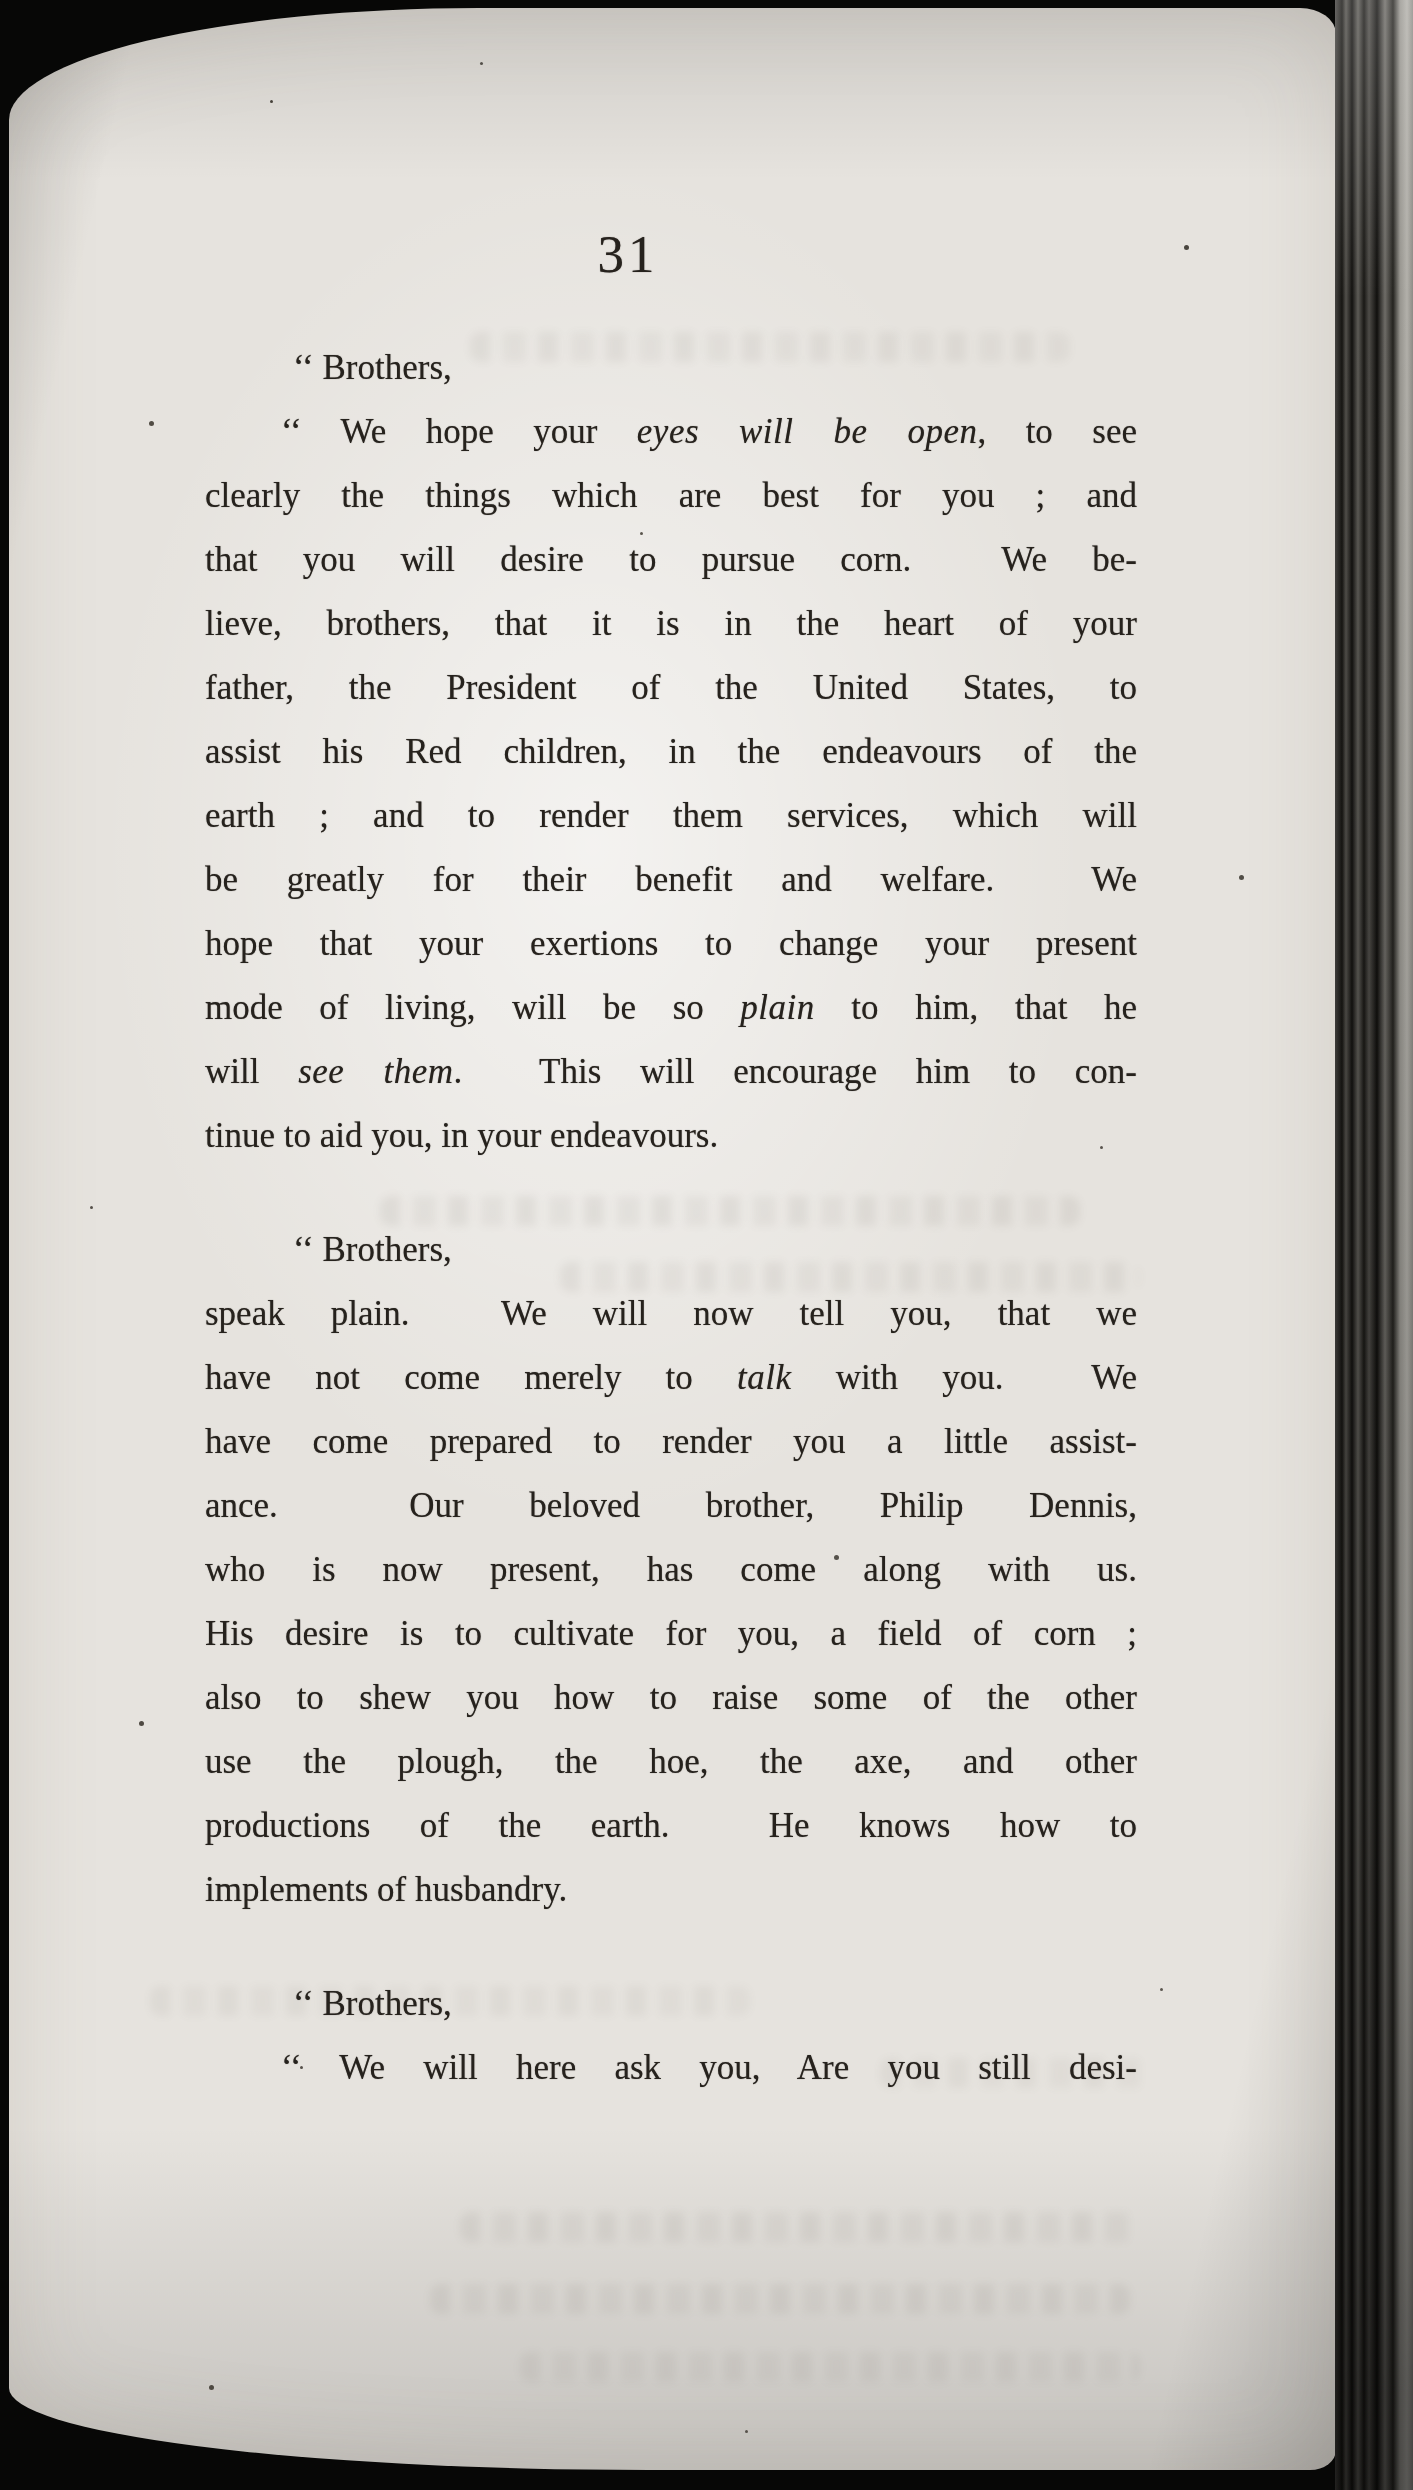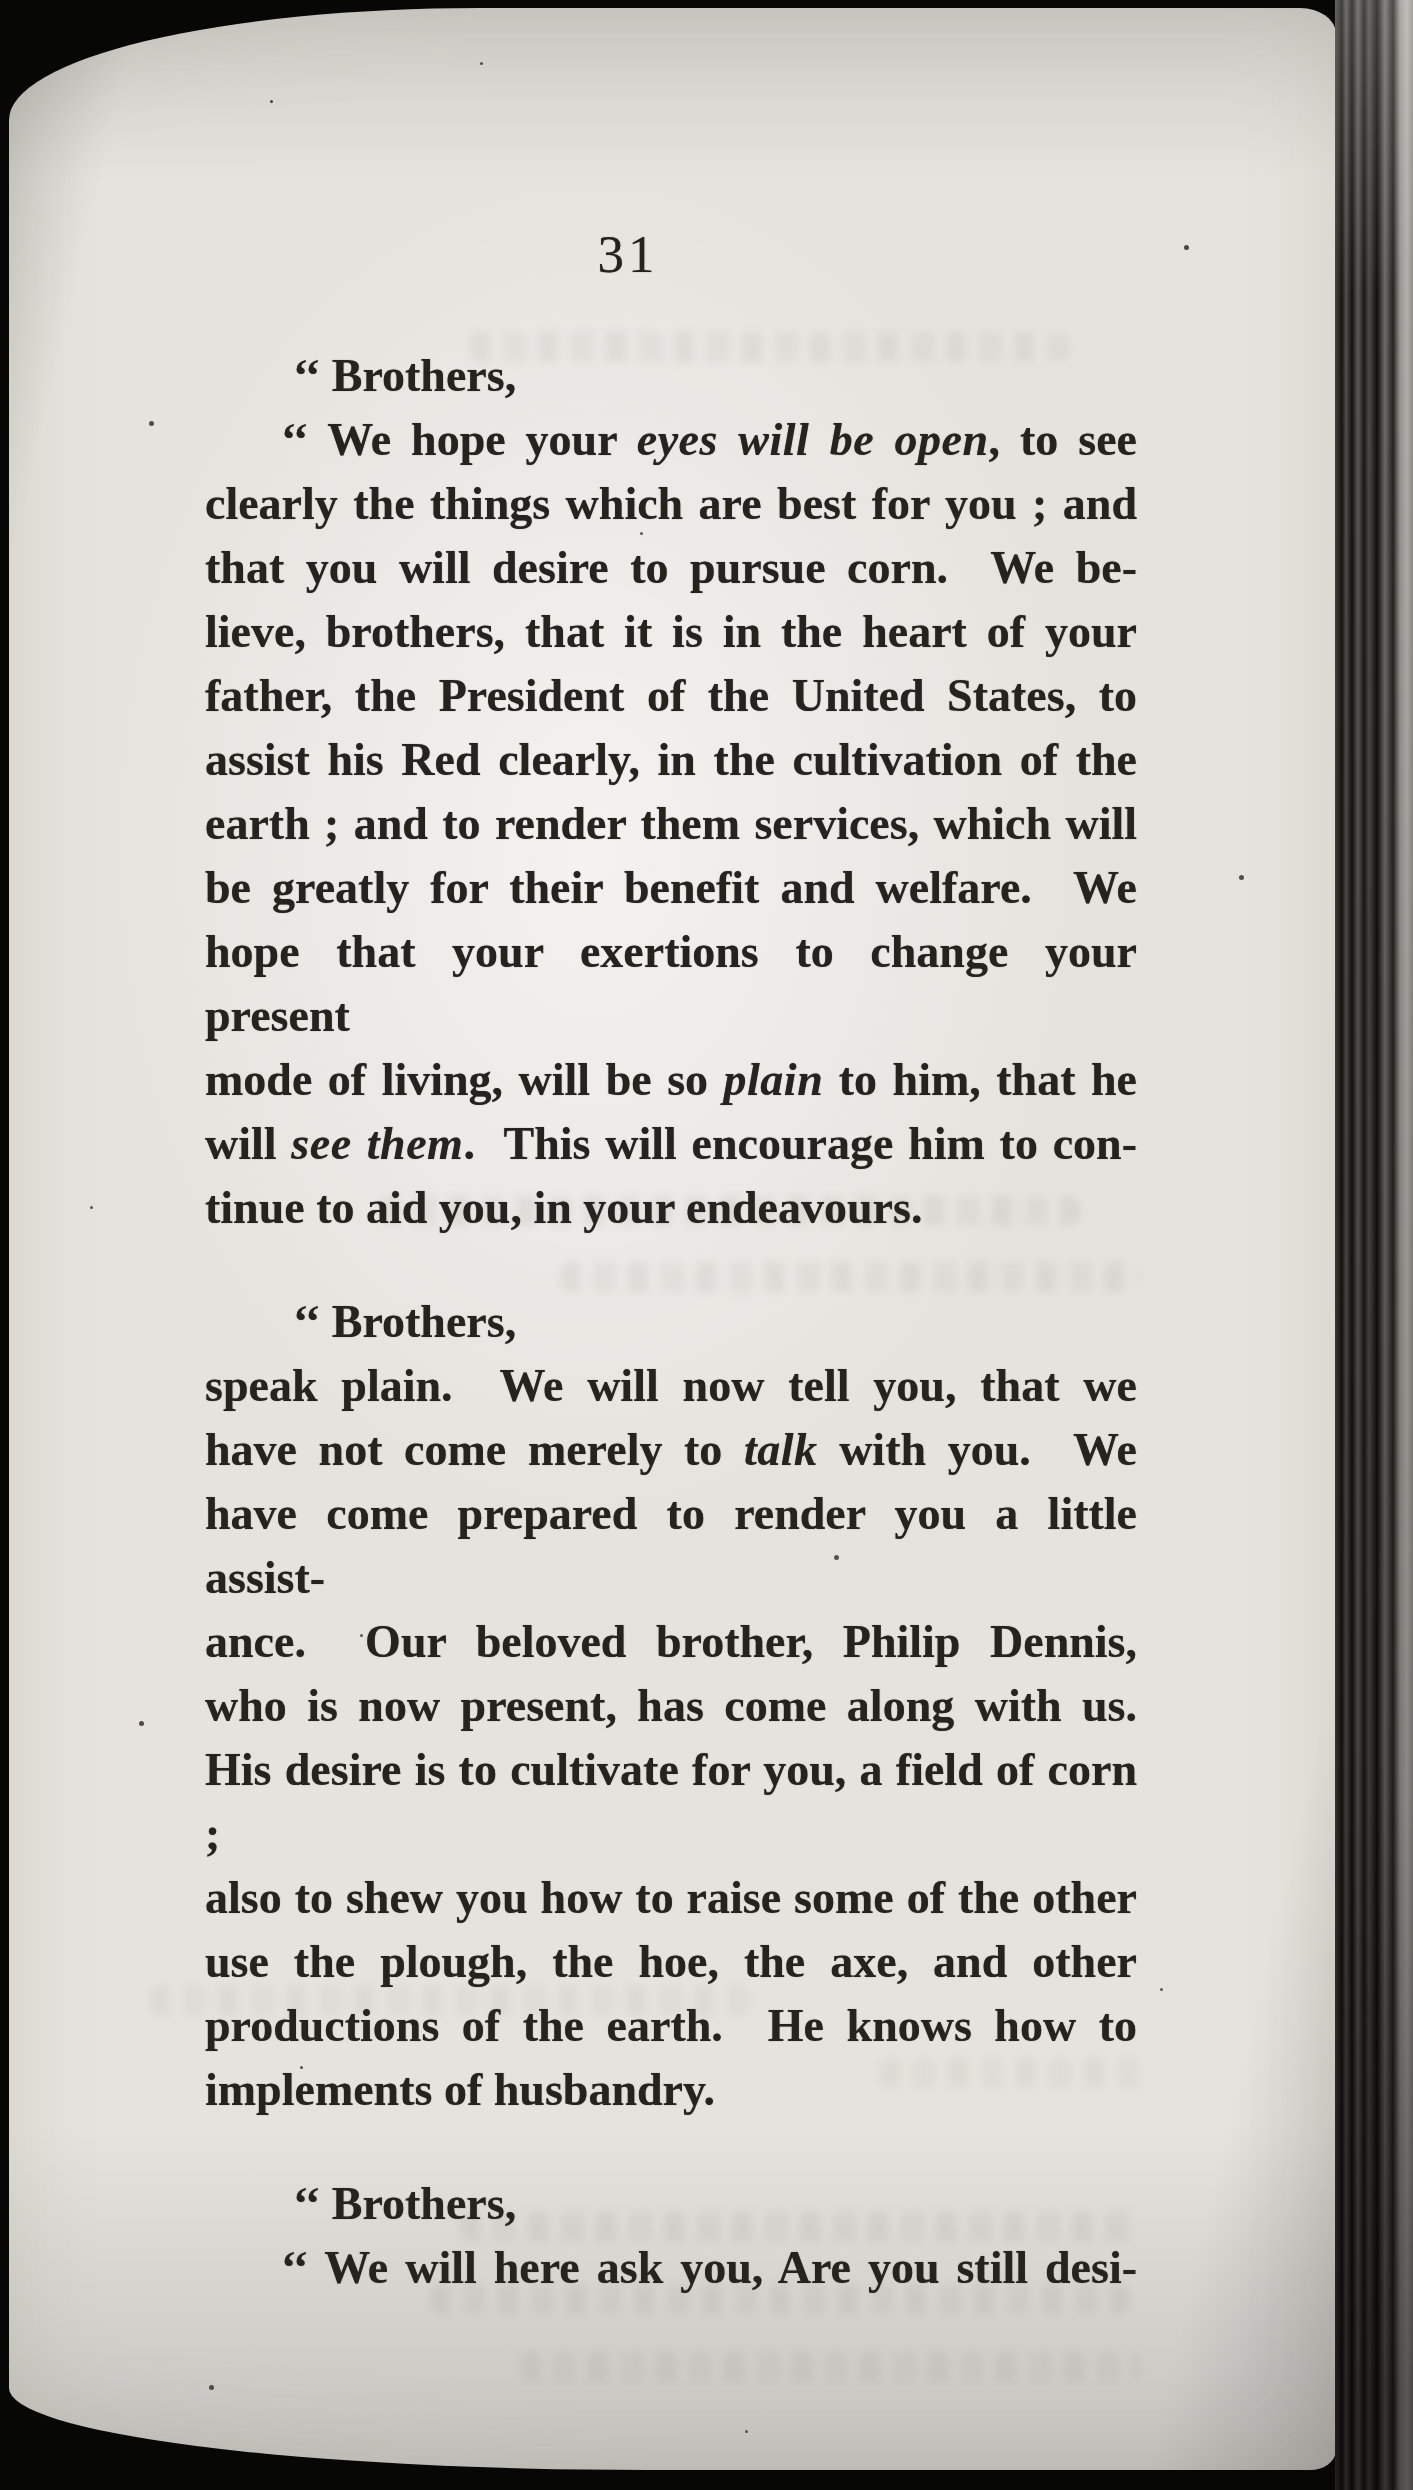--- a/index.html
+++ b/index.html
@@ -46,28 +46,27 @@
     text-align: center;
     font-size: 53px;
     letter-spacing: 4px;
     color: #26221d;
     text-shadow: 0 0 1px rgba(35,30,24,0.6);
   }
 
   
   .text-block {
     position: absolute;
-    left: 205px; top: 344px;
+    left: 205px; top: 336px;
     width: 932px;
-    font-size: 46px;
+    font-size: 35px;
     line-height: 64px;
     color: #262publicity21d;
     color: #26221d;
     text-shadow: 0 0 1px rgba(35,30,24,0.55);
-    font-weight: bold;
   }
   .line {
     white-space: pre-wrap;
     text-align: justify;
     text-align-last: justify;
   }
   .line.no-just { text-align-last: left; }
   .line.indent { padding-left: 76px; }
   .para.heading .line {
     padding-left: 88px;
@@ -139,21 +138,21 @@
 <div class="text-block">
     <div class="para heading">
       <div class="line no-just"><span>‘‘ Brothers,</span></div>
     </div>
     <div class="para body">
       <div class="line indent"><span>‘‘ We hope your </span><span class="it">eyes will be open</span><span>, to see</span></div>
       <div class="line"><span>clearly the things which are best for you ; and</span></div>
       <div class="line"><span>that you will desire to pursue corn.  We be-</span></div>
       <div class="line"><span>lieve, brothers, that it is in the heart of your</span></div>
       <div class="line"><span>father, the President of the United States, to</span></div>
-      <div class="line"><span>assist his Red clearly, in the cultivation of the</span></div>
+      <div class="line"><span>assist his Red children, in the endeavours of the</span></div>
       <div class="line"><span>earth ; and to render them services, which will</span></div>
       <div class="line"><span>be greatly for their benefit and welfare.  We</span></div>
       <div class="line"><span>hope that your exertions to change your present</span></div>
       <div class="line"><span>mode of living, will be so </span><span class="it">plain</span><span> to him, that he</span></div>
       <div class="line"><span>will </span><span class="it">see them</span><span>.  This will encourage him to con-</span></div>
       <div class="line no-just"><span>tinue to aid you, in your endeavours.</span></div>
     </div>
     <div class="para heading gap">
       <div class="line no-just"><span>‘‘ Brothers,</span></div>
     </div>

